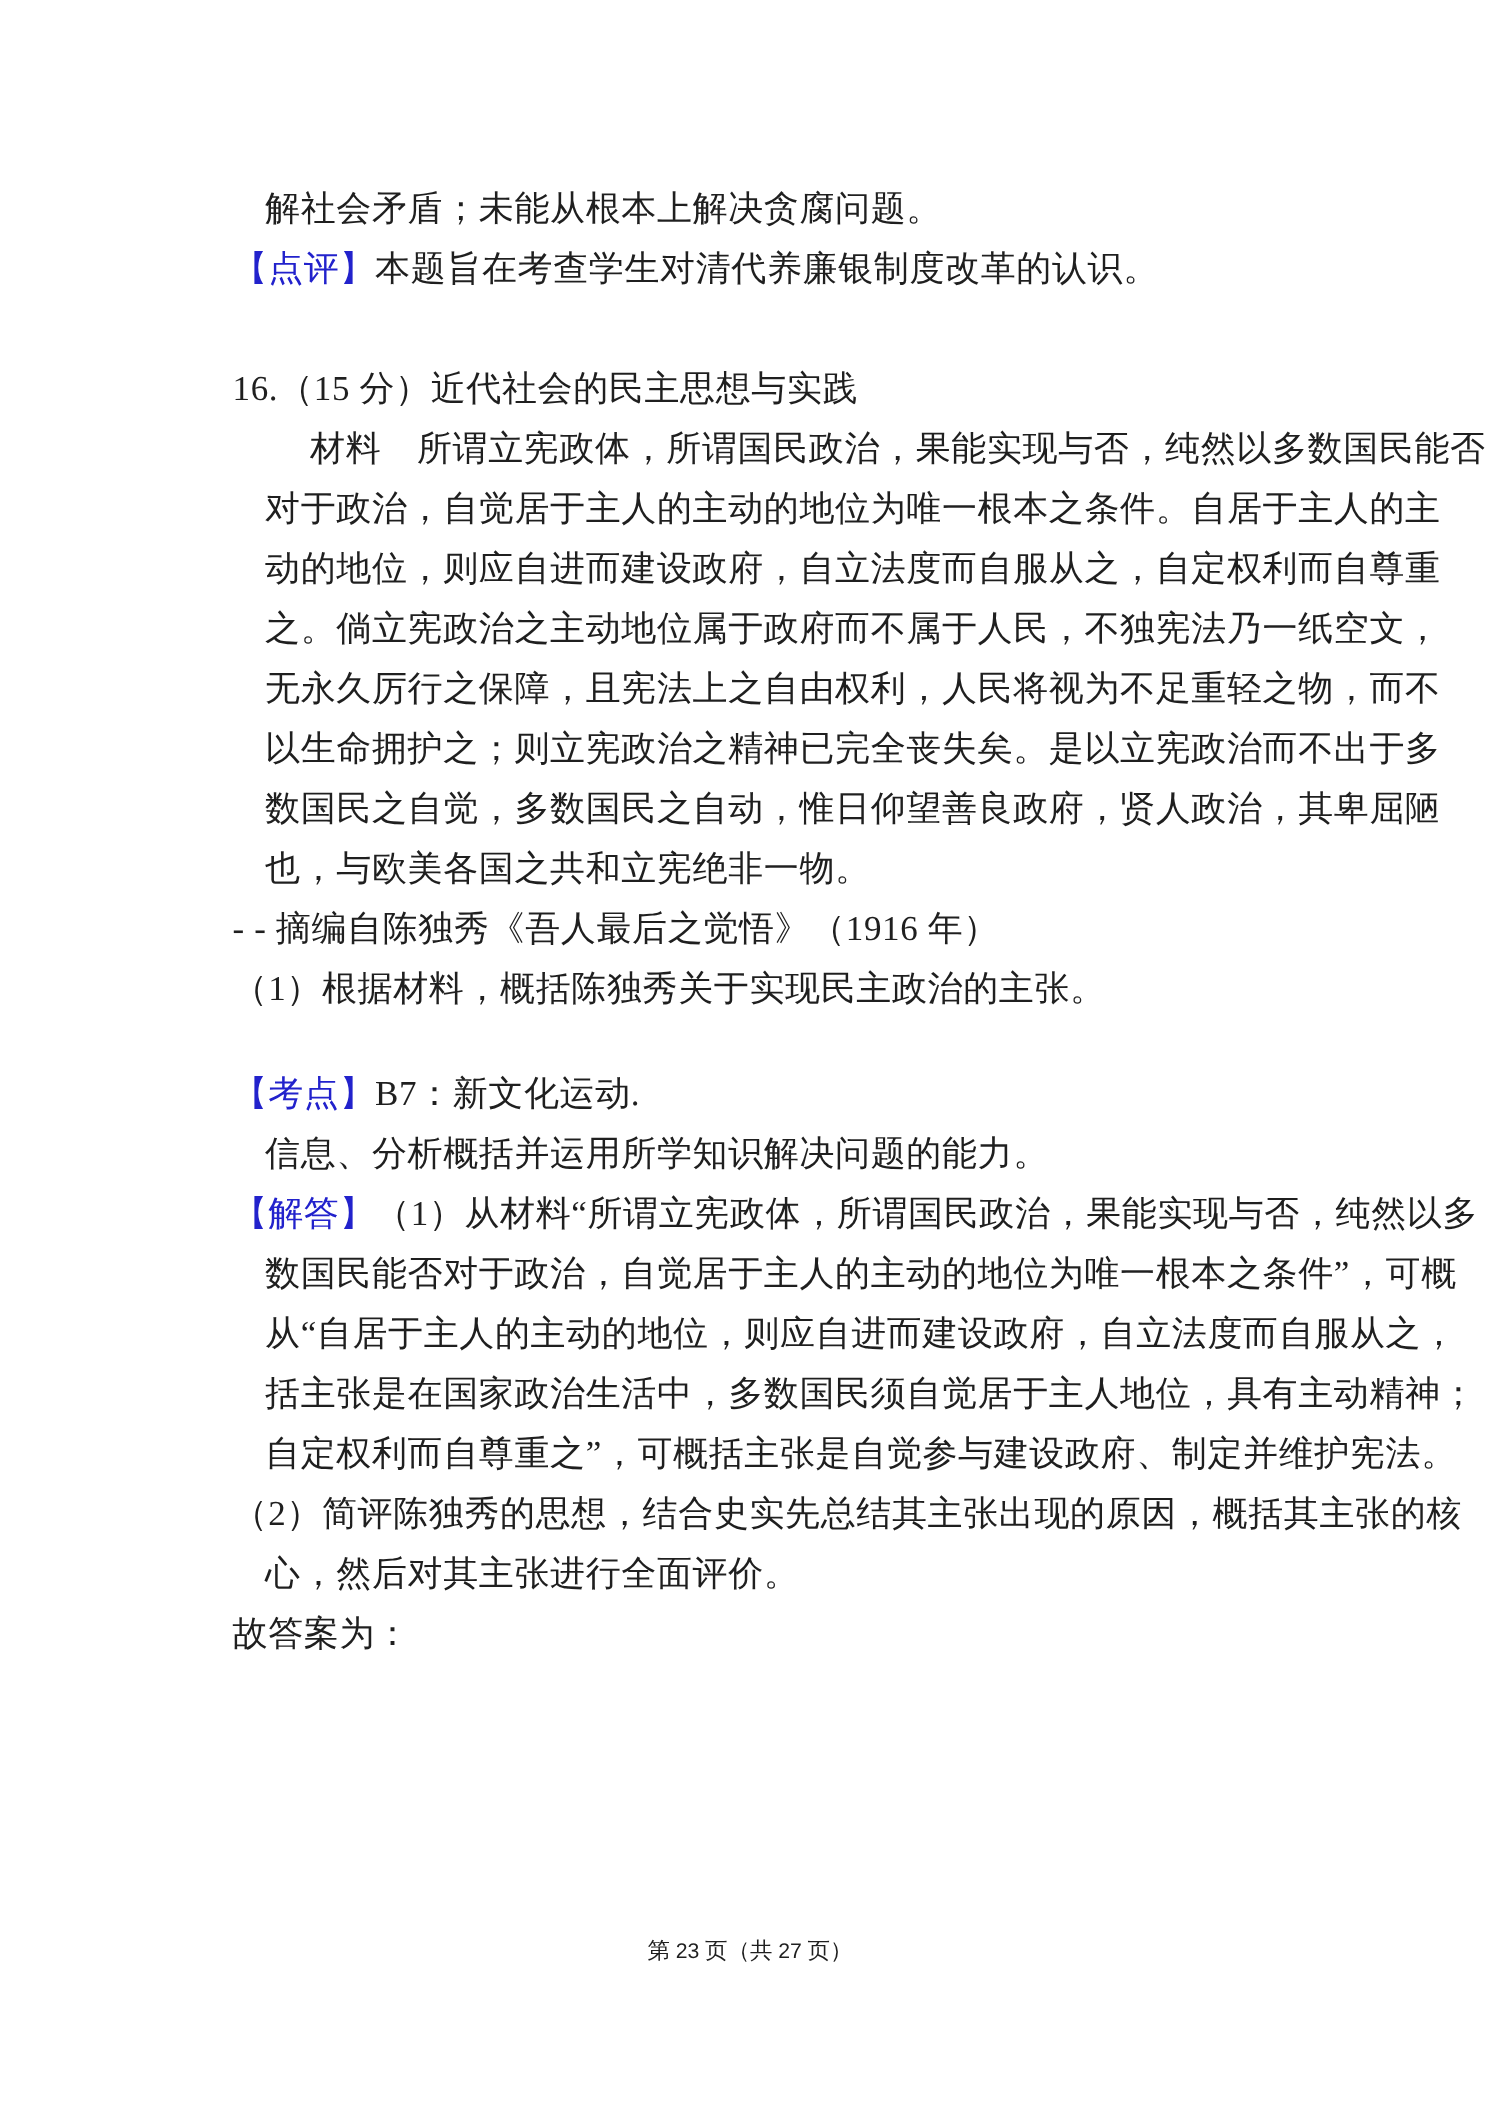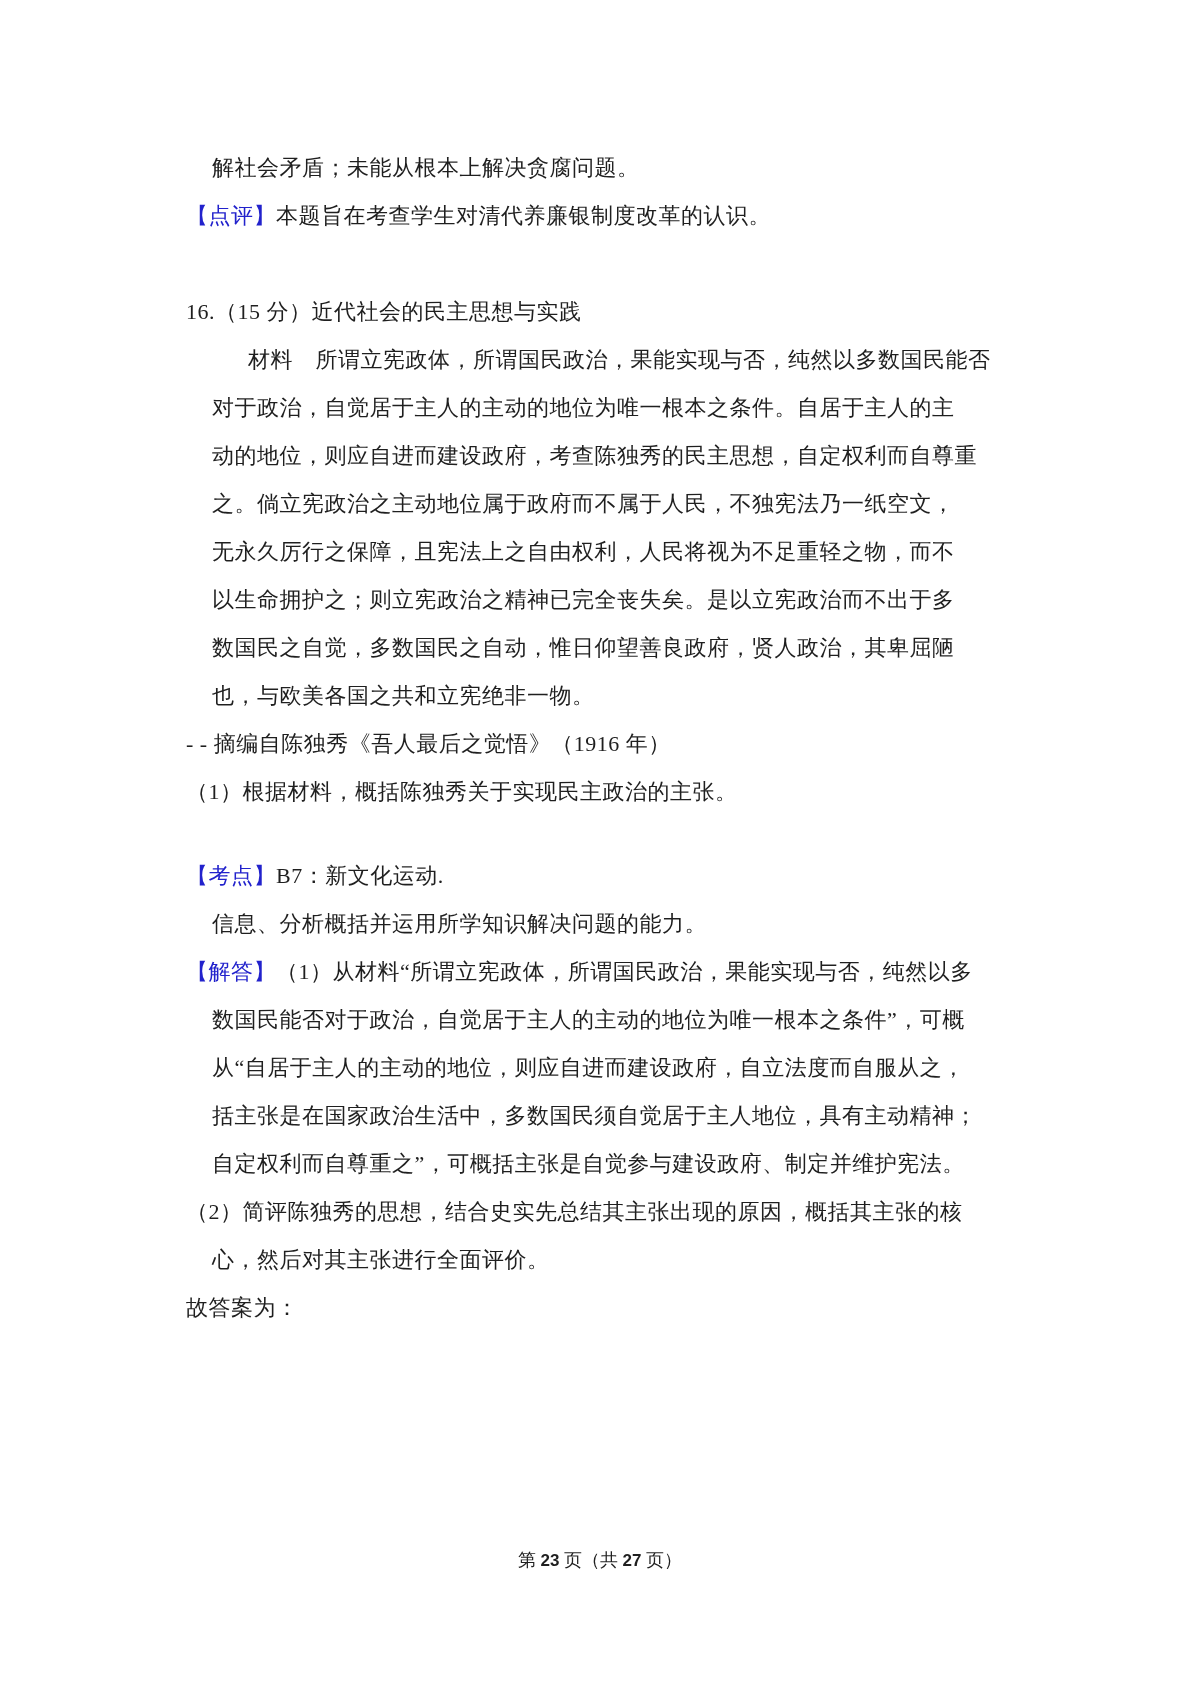--- a/index.html
+++ b/index.html
@@ -12,21 +12,21 @@
     font-family:"Liberation Serif","DejaVu Serif",serif;
     color:#1f1f1f;
   }
   .content{
     position:absolute;
     left:186px;
     top:144px;
     width:884px;
   }
   .line{
-    font-size:22px;
+    font-size:28px;
     line-height:48px;
     height:48px;
     white-space:nowrap;
     letter-spacing:0.5px;
   }
   .ind1{padding-left:26px;}   
   .ind2{padding-left:62px;}   
   .blank{height:48px;}
   .sp36{height:36px;}
   .blue{color:#2222cc;}
@@ -35,42 +35,42 @@
     left:0;
     top:1536px;
     width:1200px;
     text-align:center;
     font-size:18px;
     line-height:48px;
     height:48px;
     color:#1f1f1f;
   }
   .footer .num{
-    font-weight:bold;
+    font-weight:normal;
     font-family:"Liberation Sans","DejaVu Sans",sans-serif;
     font-size:17px;
   }
 </style>
 </head>
 <body>
 
 <div class="page">
   <div class="content">
 
     <div class="line ind1">解社会矛盾；未能从根本上解决贪腐问题。</div>
 
     <div class="line"><span class="blue">【点评】</span><span>本题旨在考查学生对清代养廉银制度改革的认识。</span></div>
 
     <div class="blank"></div>
 
     <div class="line">16.（15 分）近代社会的民主思想与实践</div>
 
     <div class="line ind2">材料　所谓立宪政体，所谓国民政治，果能实现与否，纯然以多数国民能否</div>
     <div class="line ind1">对于政治，自觉居于主人的主动的地位为唯一根本之条件。自居于主人的主</div>
-    <div class="line ind1">动的地位，则应自进而建设政府，考查陈独秀的民主思想，自定权利而自尊重</div>
+    <div class="line ind1">动的地位，则应自进而建设政府，自立法度而自服从之，自定权利而自尊重</div>
     <div class="line ind1">之。倘立宪政治之主动地位属于政府而不属于人民，不独宪法乃一纸空文，</div>
     <div class="line ind1">无永久厉行之保障，且宪法上之自由权利，人民将视为不足重轻之物，而不</div>
     <div class="line ind1">以生命拥护之；则立宪政治之精神已完全丧失矣。是以立宪政治而不出于多</div>
     <div class="line ind1">数国民之自觉，多数国民之自动，惟日仰望善良政府，贤人政治，其卑屈陋</div>
     <div class="line ind1">也，与欧美各国之共和立宪绝非一物。</div>
 
     <div class="line">- - 摘编自陈独秀《吾人最后之觉悟》（1916 年）</div>
 
     <div class="line">（1）根据材料，概括陈独秀关于实现民主政治的主张。</div>
 

